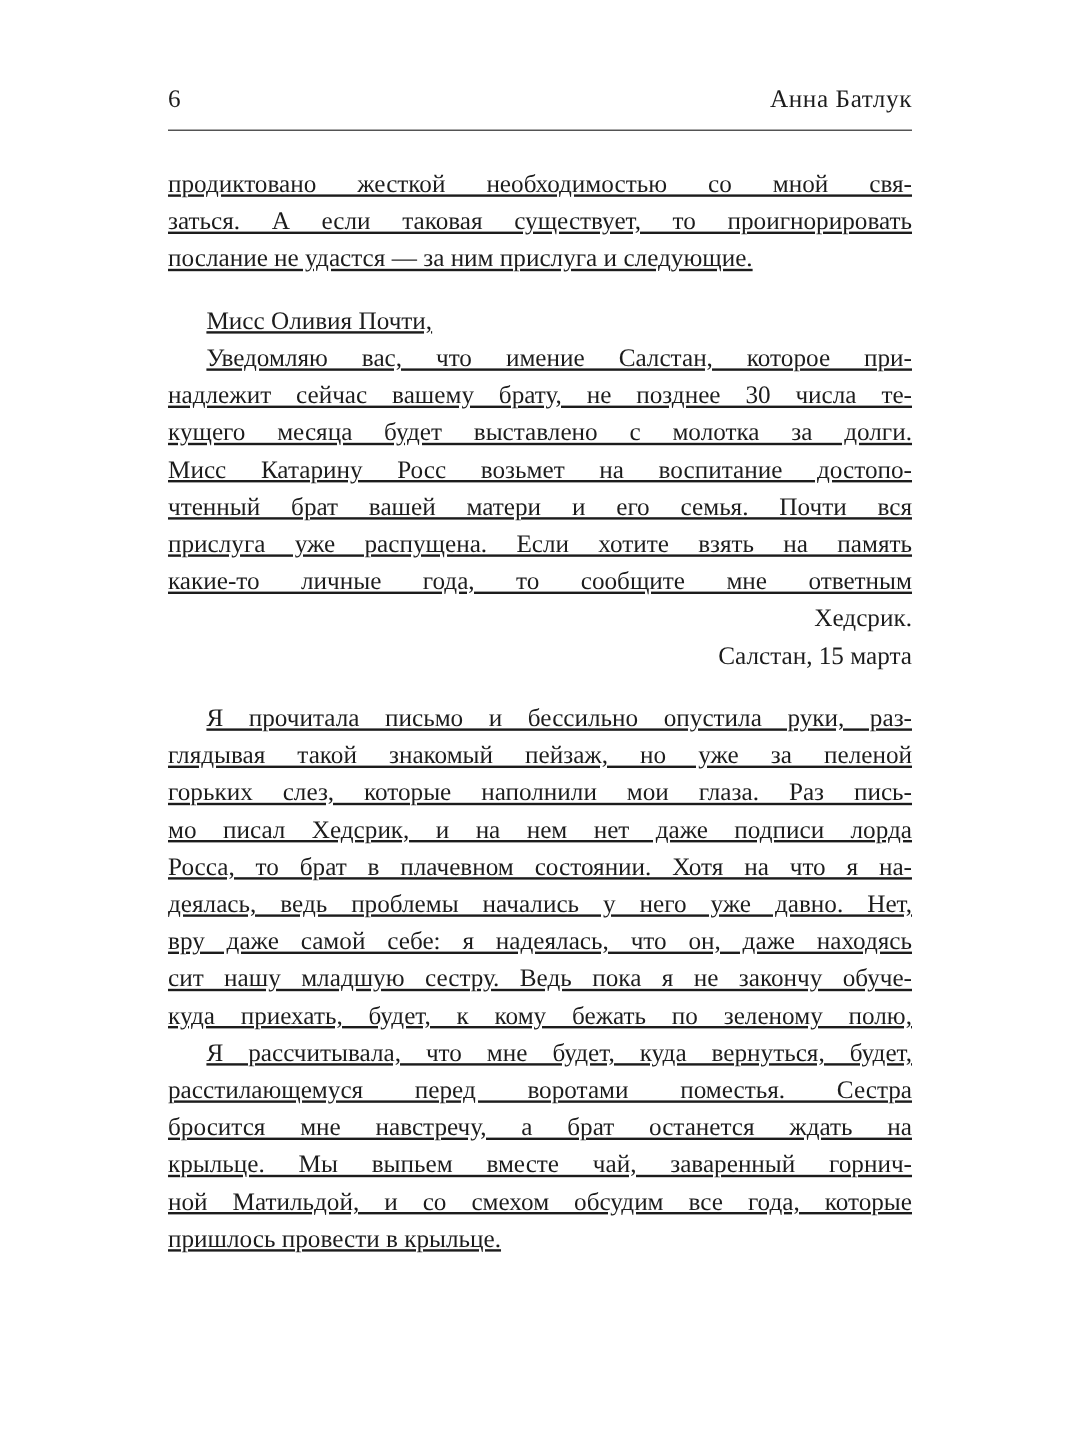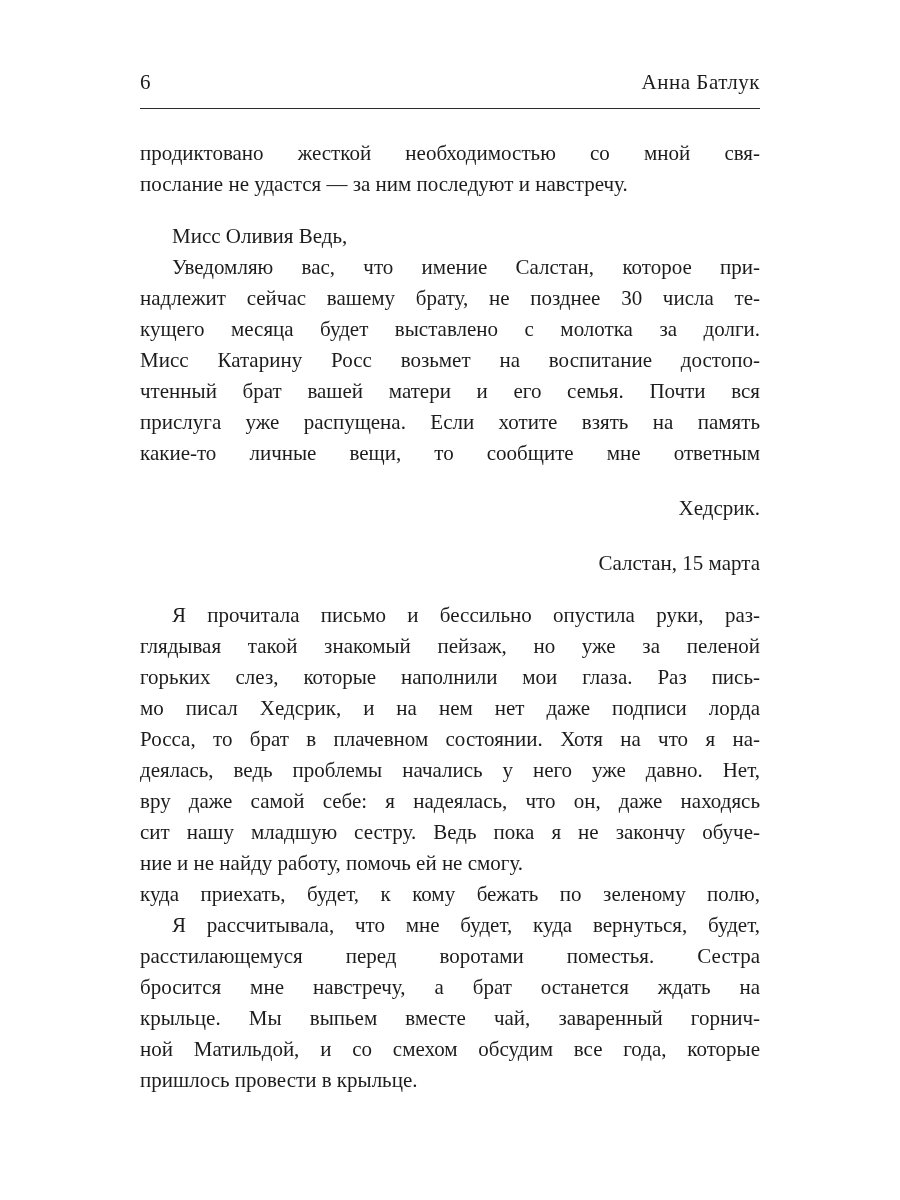--- a/index.html
+++ b/index.html
@@ -35,78 +35,78 @@
   .running-author { letter-spacing: 0.5px; }
   .page-body {
     margin-top: 29px;
     font-size: 21px;
     line-height: 31px;
   }
   .para { width: 100%; }
   .para.justify .line {
     text-align: justify;
     text-align-last: justify;
+    text-decoration: underline;
   }
   .para.justify .line.last {
     text-align-last: left;
   }
   .para.right .line {
     text-align: left;
     text-align-last: right;
-    margin-top: 24px;
   }
   .line { white-space: normal; }
   .line.indent { text-indent: 32px; }
   .spacer { height: 21px; }
 </style>
 </head>
 <body>
 
 <div class="page">
   <div class="text-column">
 
     <div class="running-header">
       <span class="page-number">6</span>
       <span class="running-author">Анна Батлук</span>
     </div>
 
     <div class="page-body">
 
     <div class="para justify">
           <div class="line">продиктовано жесткой необходимостью со мной свя-</div>
-          <div class="line last">послание не удастся — за ним последуют и навстречу.</div>
+          <div class="line">заться. А если таковая существует, то проигнорировать</div>
+          <div class="line last">послание не удастся — за ним прислуга и следующие.</div>
         </div>
         <div class="spacer"></div>
         <div class="para justify">
-          <div class="line last indent">Мисс Оливия Ведь,</div>
+          <div class="line last indent">Мисс Оливия Почти,</div>
         </div>
         <div class="para justify">
           <div class="line indent">Уведомляю вас, что имение Салстан, которое при-</div>
           <div class="line">надлежит сейчас вашему брату, не позднее 30 числа те-</div>
           <div class="line">кущего месяца будет выставлено с молотка за долги.</div>
           <div class="line">Мисс Катарину Росс возьмет на воспитание достопо-</div>
           <div class="line">чтенный брат вашей матери и его семья. Почти вся</div>
           <div class="line">прислуга уже распущена. Если хотите взять на память</div>
-          <div class="line">какие-то личные вещи, то сообщите мне ответным</div>
+          <div class="line">какие-то личные года, то сообщите мне ответным</div>
         </div>
         <div class="para right">
           <div class="line">Хедсрик.</div>
           <div class="line last">Салстан, 15 марта</div>
         </div>
         <div class="spacer"></div>
         <div class="para justify">
           <div class="line indent">Я прочитала письмо и бессильно опустила руки, раз-</div>
           <div class="line">глядывая такой знакомый пейзаж, но уже за пеленой</div>
           <div class="line">горьких слез, которые наполнили мои глаза. Раз пись-</div>
           <div class="line">мо писал Хедсрик, и на нем нет даже подписи лорда</div>
           <div class="line">Росса, то брат в плачевном состоянии. Хотя на что я на-</div>
           <div class="line">деялась, ведь проблемы начались у него уже давно. Нет,</div>
           <div class="line">вру даже самой себе: я надеялась, что он, даже находясь</div>
           <div class="line">сит нашу младшую сестру. Ведь пока я не закончу обуче-</div>
-          <div class="line last">ние и не найду работу, помочь ей не смогу.</div>
         </div>
         <div class="para justify">
           <div class="line">куда приехать, будет, к кому бежать по зеленому полю,</div>
           <div class="line indent">Я рассчитывала, что мне будет, куда вернуться, будет,</div>
           <div class="line">расстилающемуся перед воротами поместья. Сестра</div>
           <div class="line">бросится мне навстречу, а брат останется ждать на</div>
           <div class="line">крыльце. Мы выпьем вместе чай, заваренный горнич-</div>
           <div class="line">ной Матильдой, и со смехом обсудим все года, которые</div>
           <div class="line last">пришлось провести в крыльце.</div>
         </div>

